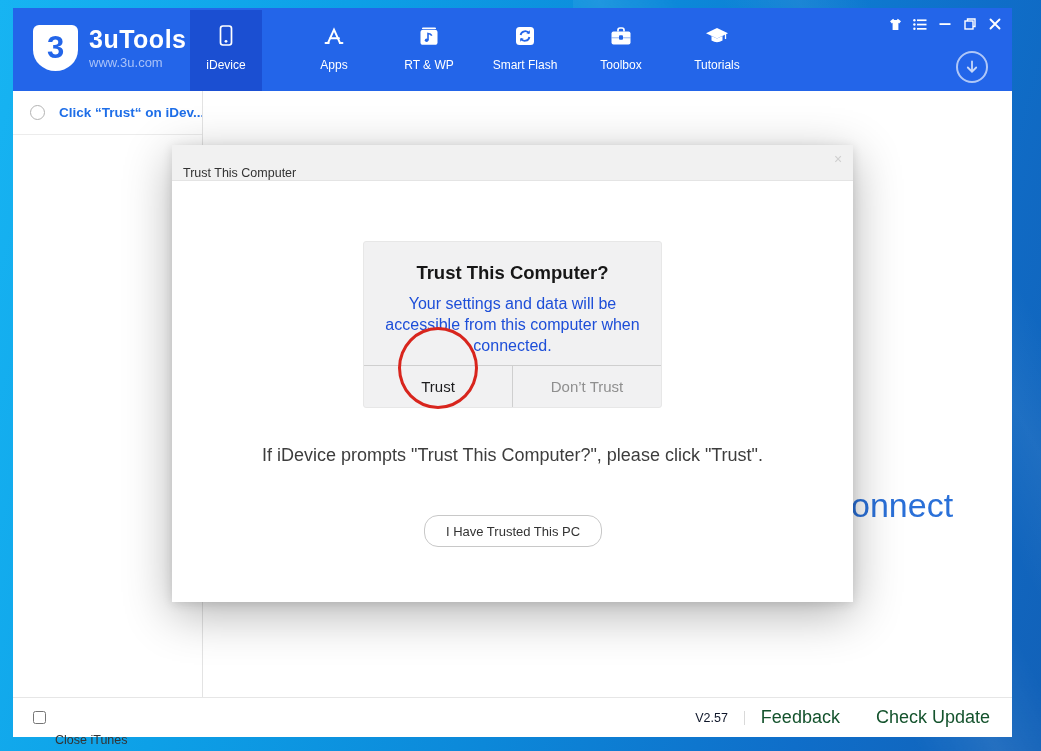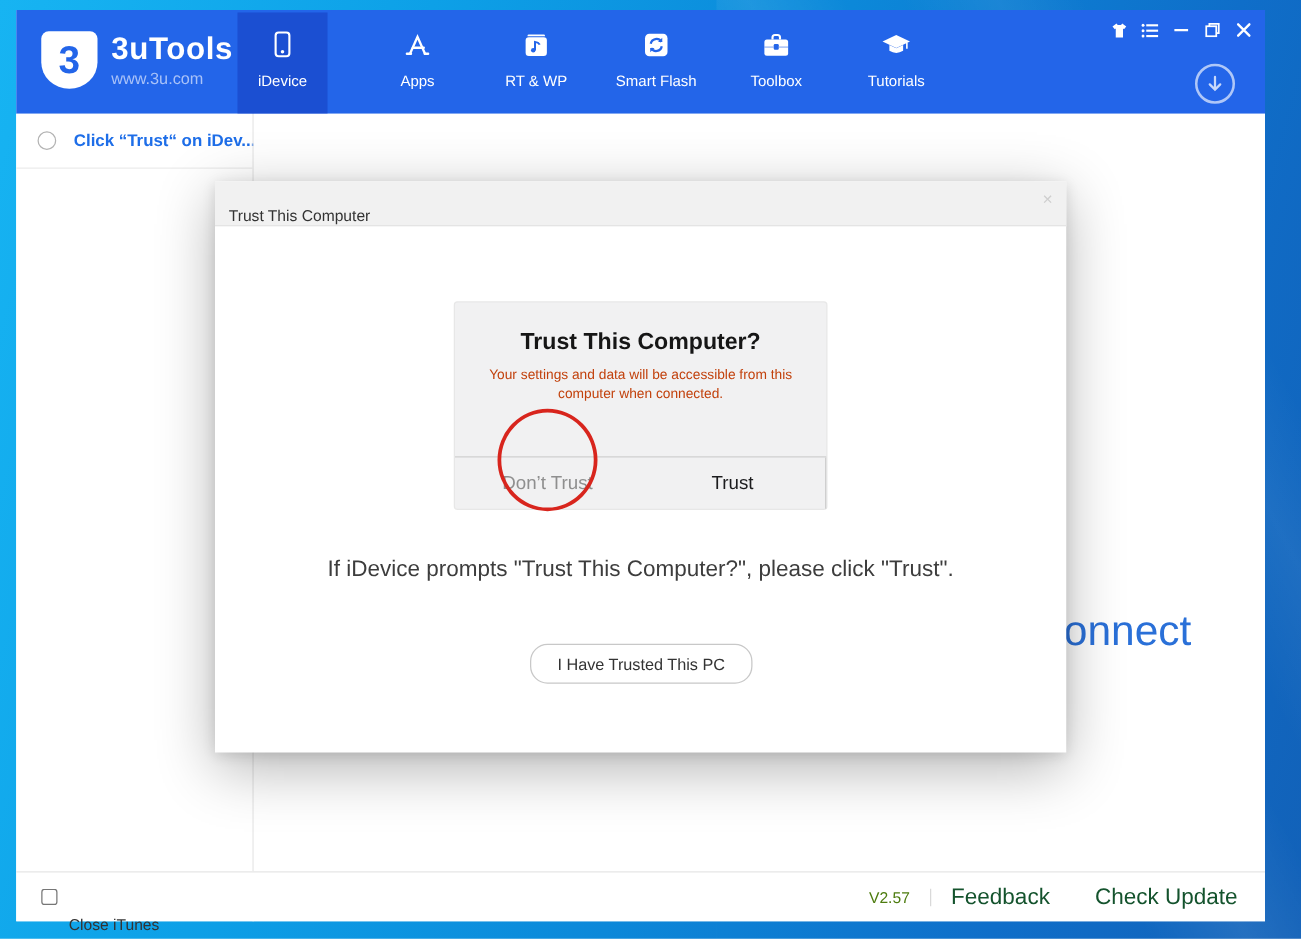--- a/index.html
+++ b/index.html
@@ -53,21 +53,21 @@
     box-shadow:0 12px 45px rgba(0,0,0,.30), 0 2px 10px rgba(0,0,0,.12); }
   .dialog-titlebar { height:36px; background:#f1f1f1; border-bottom:1px solid #e4e4e4;
     display:flex; align-items:flex-end; padding-left:11px; position:relative; }
   .dialog-title { font-size:12.5px; color:#333; }
   .dialog-close { position:absolute; right:0; top:0; width:30px; height:28px; text-align:center;
     line-height:28px; color:#cfcfcf; font-size:14px; cursor:pointer; }
 
   .prompt-card { position:absolute; left:191px; top:75px; width:299px; height:167px;
     background:#f1f1f2; border:1px solid #e7e7e7; border-radius:3px; text-align:center;margin-top:21px; }
   .card-title { margin-top:20px; font-size:18.5px; font-weight:bold; color:#161616; }
-  .card-body { margin:9px 13px 0; font-size:11px; line-height:1.32; color:#c2410c; }
+  .card-body { margin:9px 13px 0; font-size:16px; line-height:1.32; color:#1d4ed8; }
   .card-btn-row { position:absolute; left:0; right:0; bottom:0; height:42px; display:flex;
     border-top:1px solid #cfcfcf; }
   .card-btn { flex:1; display:flex; align-items:center; justify-content:center; font-size:15px; cursor:pointer; }
   .card-btn.trust { color:#1c1c1e; border-right:1px solid #cfcfcf; }
   .card-btn.dont { color:#8f8f8f; }
 
   .red-circle { position:absolute; left:226px; top:182px; width:80px; height:82px;
     border:3px solid #d8251d; border-radius:50%; z-index:3; pointer-events:none; }
 
   .instruction { position:absolute; left:0; right:0; top:300px; text-align:center;
@@ -78,21 +78,21 @@
     display:flex; align-items:center; justify-content:center;
     font-size:13px; color:#333; cursor:pointer; }
 
   
   .footer { position:absolute; left:0; bottom:0; width:100%; height:40px; background:#fff;
     border-top:1px solid #e6e6e6; display:flex; align-items:center; }
   .footer-left { display:flex; align-items:center; gap:9px; margin-left:20px; }
   .footer-left input { width:13px; height:13px; cursor:pointer; accent-color:#fff; }
   .footer-label { font-size:12.5px; color:#333;margin-top:45px; }
   .footer-right { margin-left:auto; margin-right:22px; display:flex; align-items:center; }
-  .version { font-size:12.5px; color:#4d7c0f; }
+  .version { font-size:12.5px; color:#0f172a; }
   .f-div { width:1px; height:14px; background:#d9d9d9; margin:0 16px; }
   .f-link { font-size:18px; color:#14532d; cursor:pointer; }
   .f-link + .f-link { margin-left:36px; }
 </style>
 </head>
 <body>
 
 <div class="stage">
   <div class="ray"></div>
 
@@ -237,22 +237,22 @@
     <div class="dialog">
       <div class="dialog-titlebar">
         <span class="dialog-title">Trust This Computer</span>
         <span class="dialog-close">×</span>
       </div>
 
       <div class="prompt-card">
         <div class="card-title">Trust This Computer?</div>
         <div class="card-body">Your settings and data will be accessible from this computer when connected.</div>
         <div class="card-btn-row">
+          <div class="card-btn trust">Trust</div>
           <div class="card-btn dont">Don’t Trust</div>
-          <div class="card-btn trust">Trust</div>
         </div>
       </div>
 
       <div class="red-circle"></div>
 
       <div class="instruction">If iDevice prompts "Trust This Computer?", please click "Trust".</div>
 
       <div class="confirm-btn">I Have Trusted This PC</div>
     </div>
 

